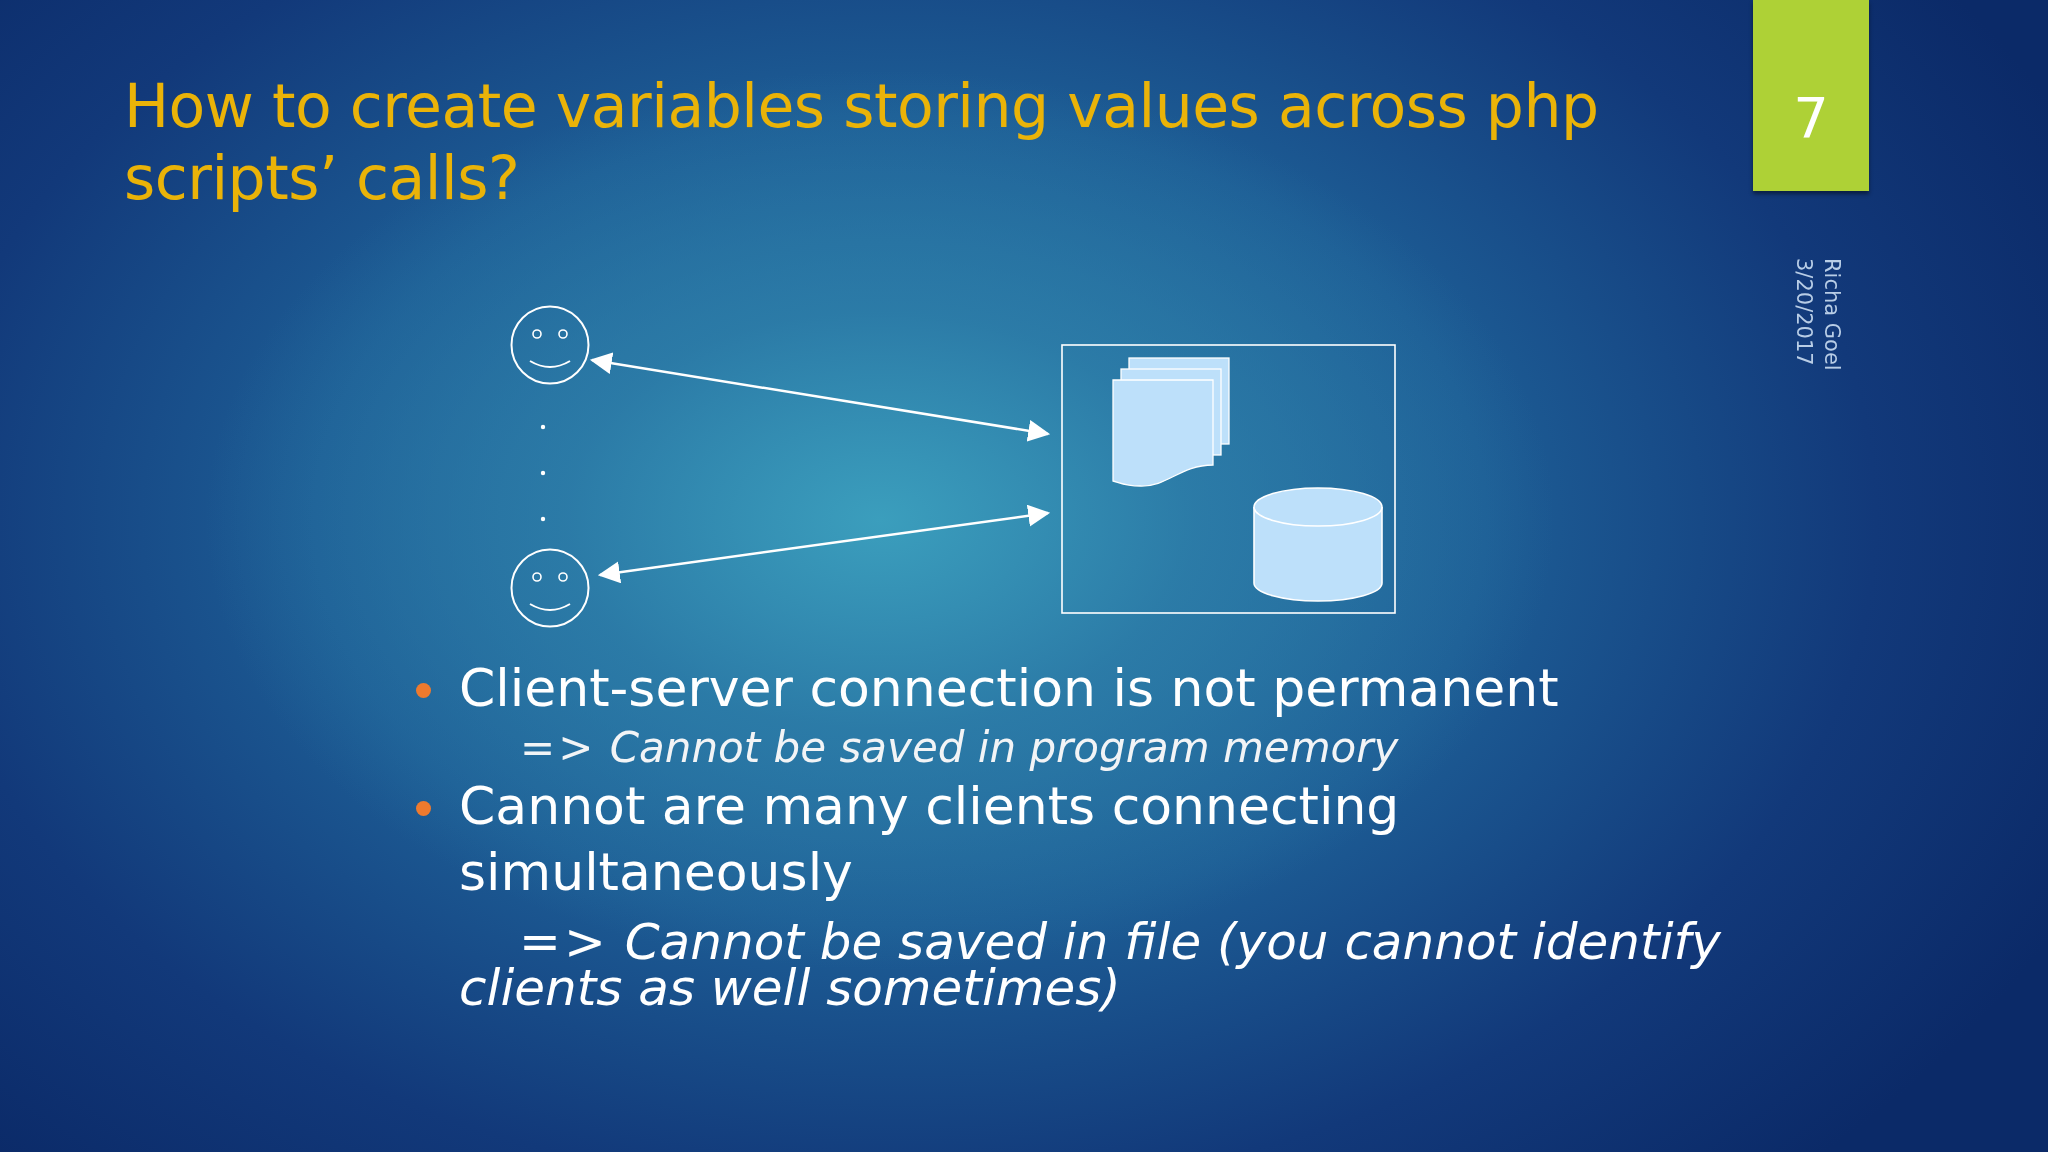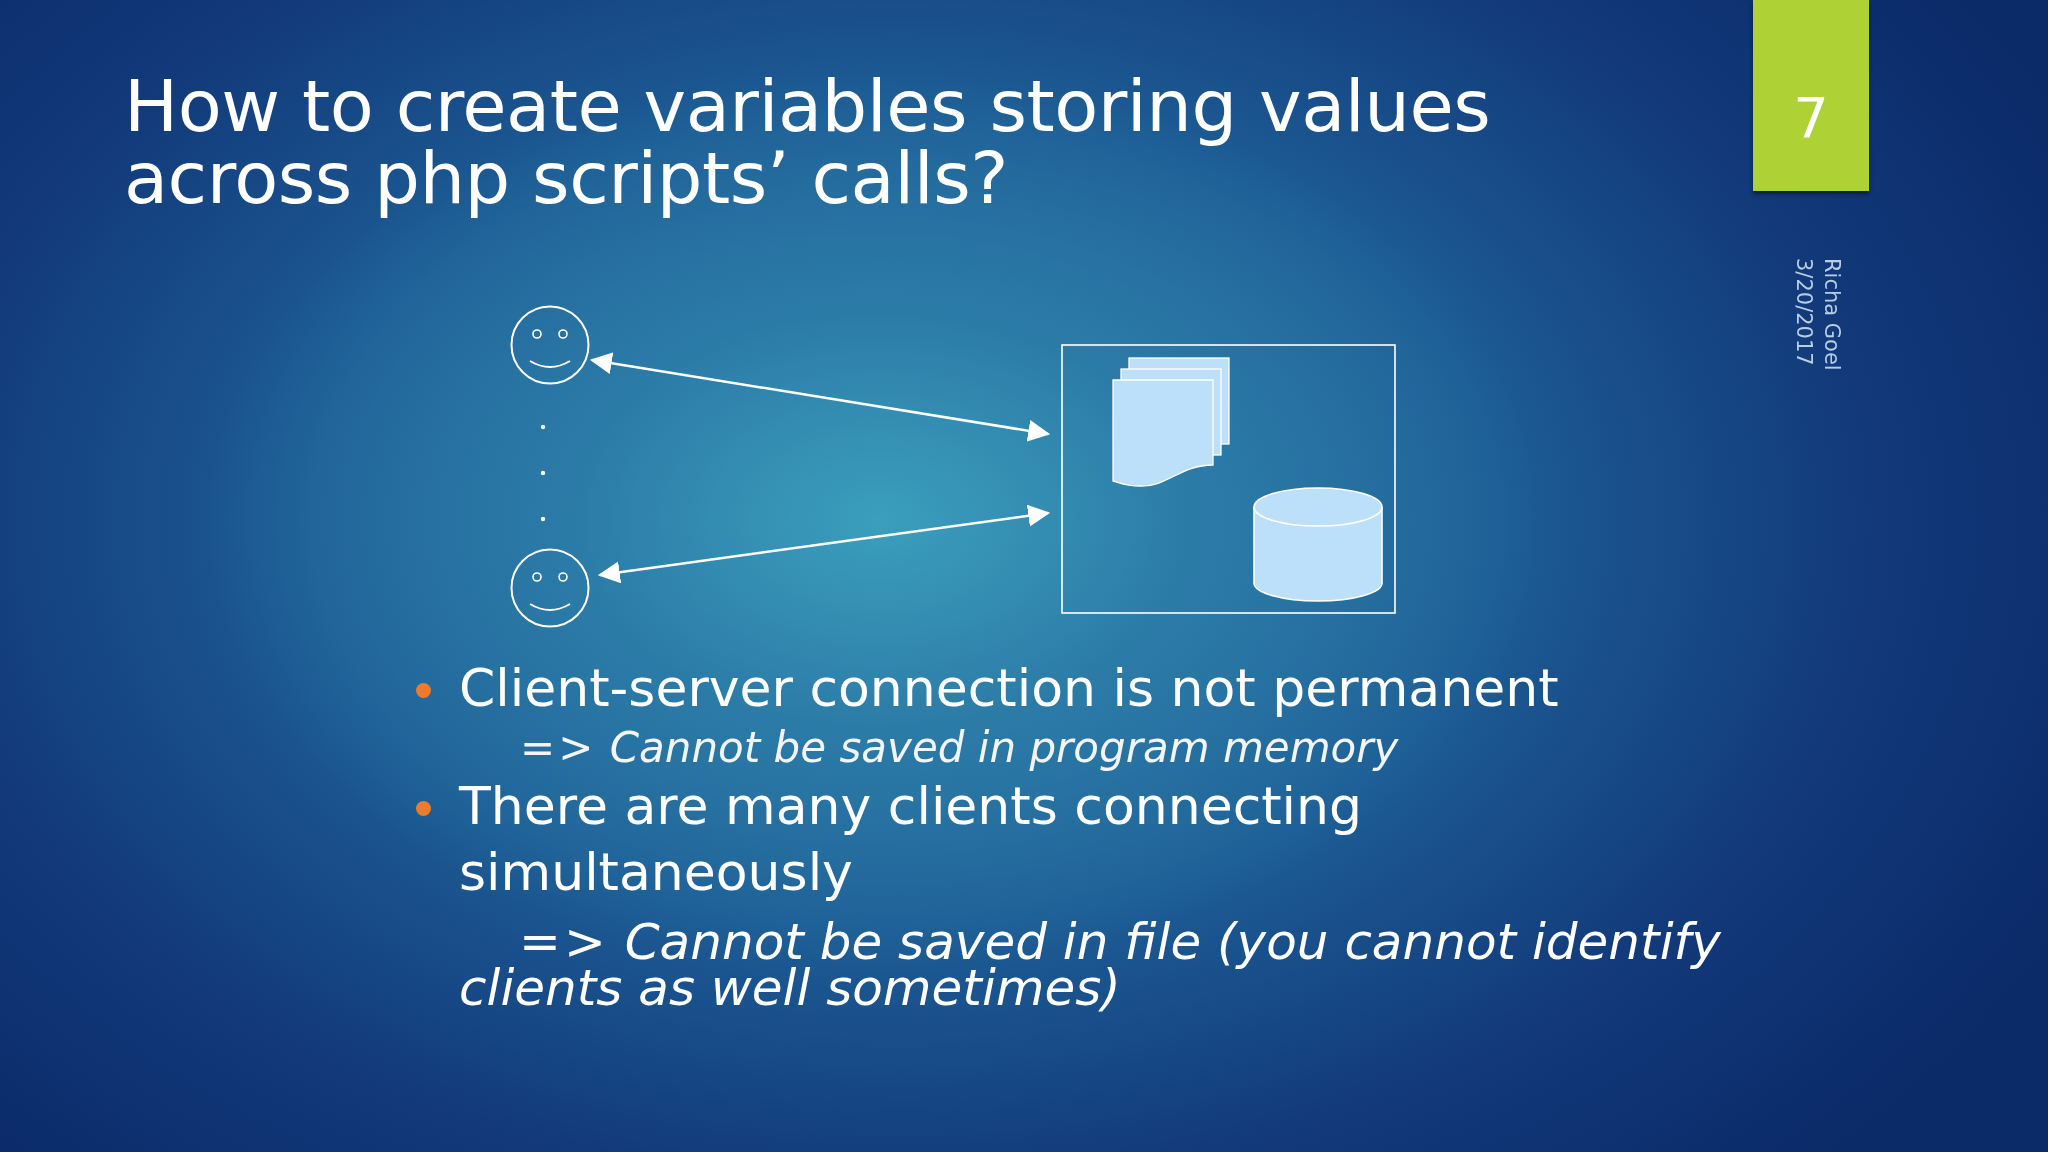--- a/index.html
+++ b/index.html
@@ -8,21 +8,21 @@
     font-family: "DejaVu Sans", "Liberation Sans", sans-serif;
     background:
       radial-gradient(ellipse 900px 600px at 880px 520px, rgba(60,160,190,0.95) 0%, rgba(46,128,170,0.75) 35%, rgba(30,90,150,0.0) 75%),
       radial-gradient(ellipse 1300px 900px at 900px 520px, #2a7aa8 0%, #1d5d95 45%, #12397a 75%, #0b2a68 100%);
     background-color:#0e2f6e;
     color:#fff;
   }
   .slide { position:absolute; inset:0; }
   .title {
     position:absolute; left:124px; top:70px; width:1560px;
-    font-size:72px; line-height:72px; color:#ffffff; font-weight:normal;
+    font-size:60px; line-height:72px; color:#eab308; font-weight:normal;
     letter-spacing:-0.5px;
   }
   .slide-num-box {
     position:absolute; left:1753px; top:0; width:116px; height:191px;
     background:#aed136; box-shadow:0 3px 4px rgba(0,0,0,0.45);
   }
   .slide-num {
     position:absolute; left:0; width:100%; top:88px; text-align:center;
     font-size:56px; line-height:60px; color:#fff;
   }
@@ -111,21 +111,21 @@
     <div class="bullet-row">
       <span class="bullet-dot"></span>
       <span>Client-server connection is not permanent</span>
     </div>
     <div class="sub1">
       <span class="arrow-prefix">=&gt;</span>
       <span>Cannot be saved in program memory</span>
     </div>
     <div class="bullet-row">
       <span class="bullet-dot"></span>
-      <span>There are many clients connecting simultaneously</span>
+      <span>Cannot are many clients connecting simultaneously</span>
     </div>
     <div class="sub2">
       <span class="indent"></span><span class="arrow-prefix">=&gt;</span>
       <span>Cannot be saved in file (you cannot identify clients as well sometimes)</span>
     </div>
   </div>
 
 </div>
 
 </body></html>

